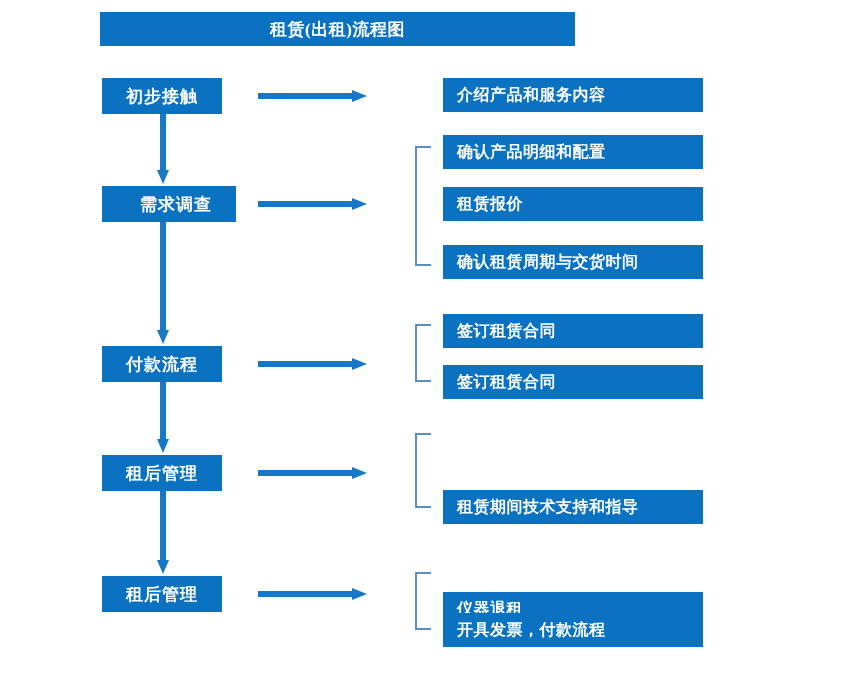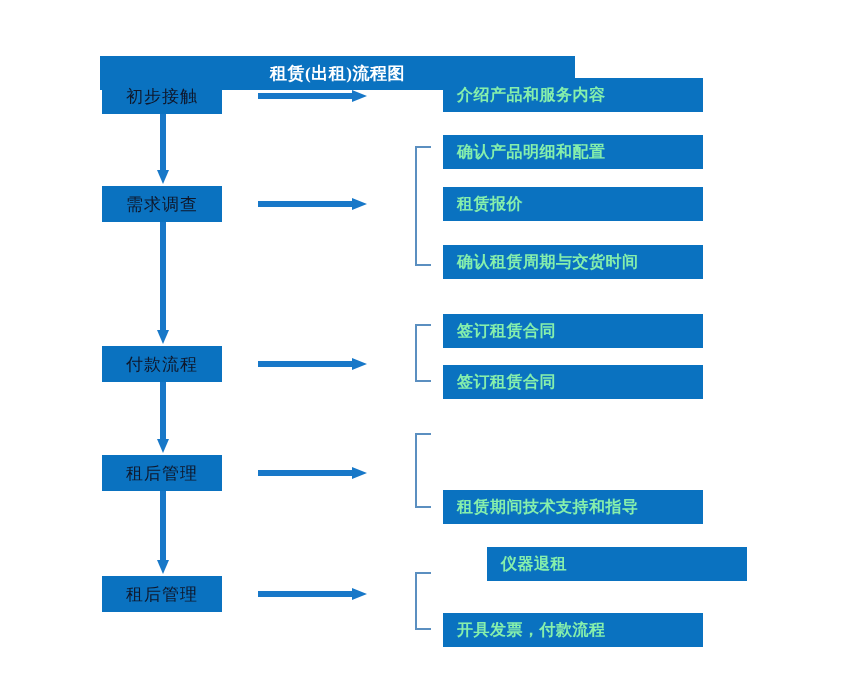--- a/index.html
+++ b/index.html
@@ -24,42 +24,41 @@
     width: 475px;
     height: 34px;
     background: #0a72c0;
     color: #ffffff;
     display: flex;
     align-items: center;
     justify-content: center;
     font-size: 17px;
     font-weight: bold;
     letter-spacing: 0.5px;
-    margin-top: 44px;
   }
   .stage-box {
     position: absolute;
     width: 120px;
     height: 36px;
     background: #0a72c0;
-    color: #0f172a;
+    color: #ffffff;
     display: flex;
     align-items: center;
     justify-content: center;
     font-size: 17px;
-    font-weight: normal;
+    font-weight: bold;
     letter-spacing: 1px;
   }
   .detail-box {
     position: absolute;
     left: 443px;
     width: 260px;
     height: 34px;
     background: #0a72c0;
-    color: #86efac;
+    color: #ffffff;
     display: flex;
     align-items: center;
     font-size: 16px;
     font-weight: bold;
     padding-left: 14px;
     box-sizing: border-box;
     letter-spacing: 0.5px;
   }
   .h-arrow {
     position: absolute;
@@ -74,21 +73,21 @@
   }
 </style>
 </head>
 <body>
 
 <div id="canvas">
 
   <div class="title-bar">租赁(出租)流程图</div>
 
   <div class="stage-box" style="left:102px; top:78px;">初步接触</div>
-  <div class="stage-box" style="left:102px; top:186px;">需求调查</div>
+  <div class="stage-box" style="left:102px; top:186px;padding-left:14px;">需求调查</div>
   <div class="stage-box" style="left:102px; top:346px;">付款流程</div>
   <div class="stage-box" style="left:102px; top:455px;">租后管理</div>
   <div class="stage-box" style="left:102px; top:576px;">租后管理</div>
 
   <svg class="v-arrow" style="left:154px; top:114px; width:18px; height:72px;" viewBox="0 0 18 72">
     <rect x="6" y="0" width="6" height="58" fill="#1878c8"></rect>
     <polygon points="3,56 15,56 9,70" fill="#1878c8"></polygon>
   </svg>
   <svg class="v-arrow" style="left:154px; top:222px; width:18px; height:124px;" viewBox="0 0 18 124">
     <rect x="6" y="0" width="6" height="110" fill="#1878c8"></rect>
@@ -137,16 +136,16 @@
     <path d="M17,1 L2,1 L2,57 L17,57" fill="none" stroke="#5b8fc0" stroke-width="2"></path>
   </svg>
 
   <div class="detail-box" style="top:78px;">介绍产品和服务内容</div>
   <div class="detail-box" style="top:187px;">租赁报价</div>
   <div class="detail-box" style="top:135px;">确认产品明细和配置</div>
   <div class="detail-box" style="top:245px;">确认租赁周期与交货时间</div>
   <div class="detail-box" style="top:314px;">签订租赁合同</div>
   <div class="detail-box" style="top:365px;">签订租赁合同</div>
   <div class="detail-box" style="top:490px;">租赁期间技术支持和指导</div>
-  <div class="detail-box" style="top:547px;margin-left:44px;">仪器退租</div>
+  <div class="detail-box" style="top:592px;">仪器退租</div>
   <div class="detail-box" style="top:613px;">开具发票，付款流程</div>
 
 </div>
 
 </body></html>

